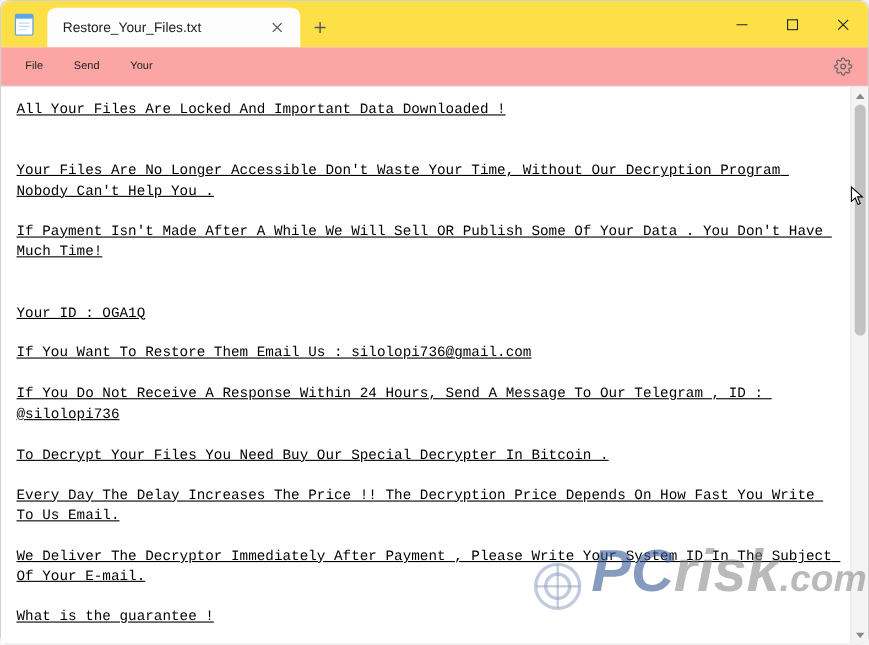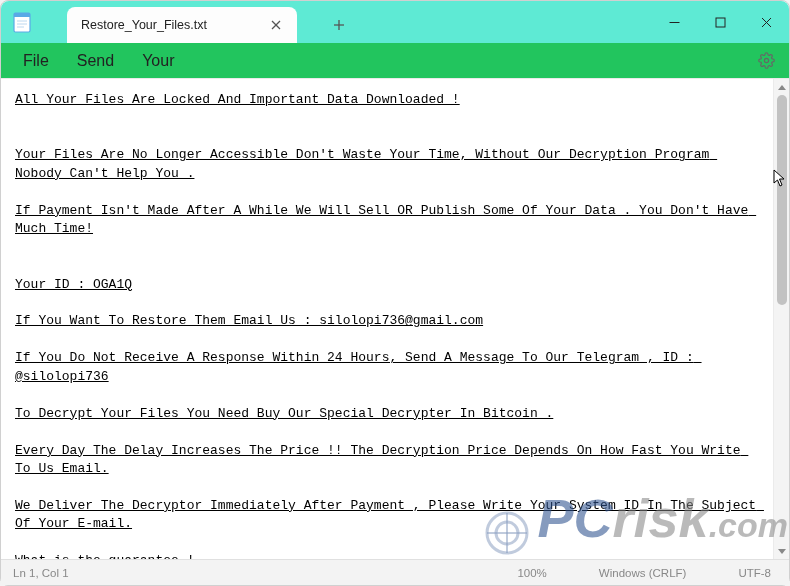--- a/index.html
+++ b/index.html
@@ -19,24 +19,23 @@
   border-radius: 8px;
   display: flex;
   flex-direction: column;
   position: relative;
 }
 
 .titlebar {
   height: 42px;
   display: flex;
   align-items: stretch;
-  background: #5eead4;
+  background: #fde047;
   border-top-left-radius: 8px;
   border-top-right-radius: 8px;
-  gap: 24px;
 }
 .app-icon {
   width: 42px;
   display: flex;
   align-items: center;
   justify-content: center;
 }
 .app-icon svg { width: 18px; height: 22px; }
 .tab {
   display: flex;
@@ -81,26 +80,26 @@
   width: 46px;
   display: flex;
   align-items: center;
   justify-content: center;
   color: #222;
 }
 .win-btn svg { width: 11px; height: 11px; }
 
 .menubar {
   height: 36px;
-  background: #22c55e;
+  background: #fca5a5;
   display: flex;
   align-items: center;
   padding: 0 8px;
   border-bottom: 1px solid #eaeaea;
-  font-size: 16px;
+  font-size: 10px;
 }
 .menu-item {
   padding: 6px 14px;
   color: #222;
   border-radius: 4px;
 }
 .menubar .spacer { flex: 1; }
 .settings-btn {
   width: 30px;
   height: 30px;
@@ -300,26 +299,20 @@
       </div>
       <div class="scroll-thumb"></div>
       <div class="scroll-arrow" style="position:absolute;bottom:0;left:0;right:0;">
         <svg width="8" height="5" viewBox="0 0 8 5">
             <path d="M0 0 L4 5 L8 0 Z" fill="#888"></path>
           </svg>
       </div>
     </div>
   </div>
 
-  <div class="statusbar">
-    <div class="status-left">Ln 1, Col 1</div>
-    <div class="status-cell">100%</div>
-    <div class="status-cell">Windows (CRLF)</div>
-    <div class="status-cell" style="padding-right:6px;">UTF-8</div>
-  </div>
 
   <div class="watermark">
     <div>
       <span class="wm-icon">
         <svg viewBox="0 0 44 44">
           <circle cx="22" cy="22" r="20" fill="none" stroke="rgba(47,82,143,0.55)" stroke-width="3"></circle>
           <circle cx="22" cy="22" r="11" fill="none" stroke="rgba(47,82,143,0.55)" stroke-width="3"></circle>
           <line x1="22" y1="2" x2="22" y2="42" stroke="rgba(47,82,143,0.55)" stroke-width="2"></line>
           <line x1="2" y1="22" x2="42" y2="22" stroke="rgba(47,82,143,0.55)" stroke-width="2"></line>
         </svg>

